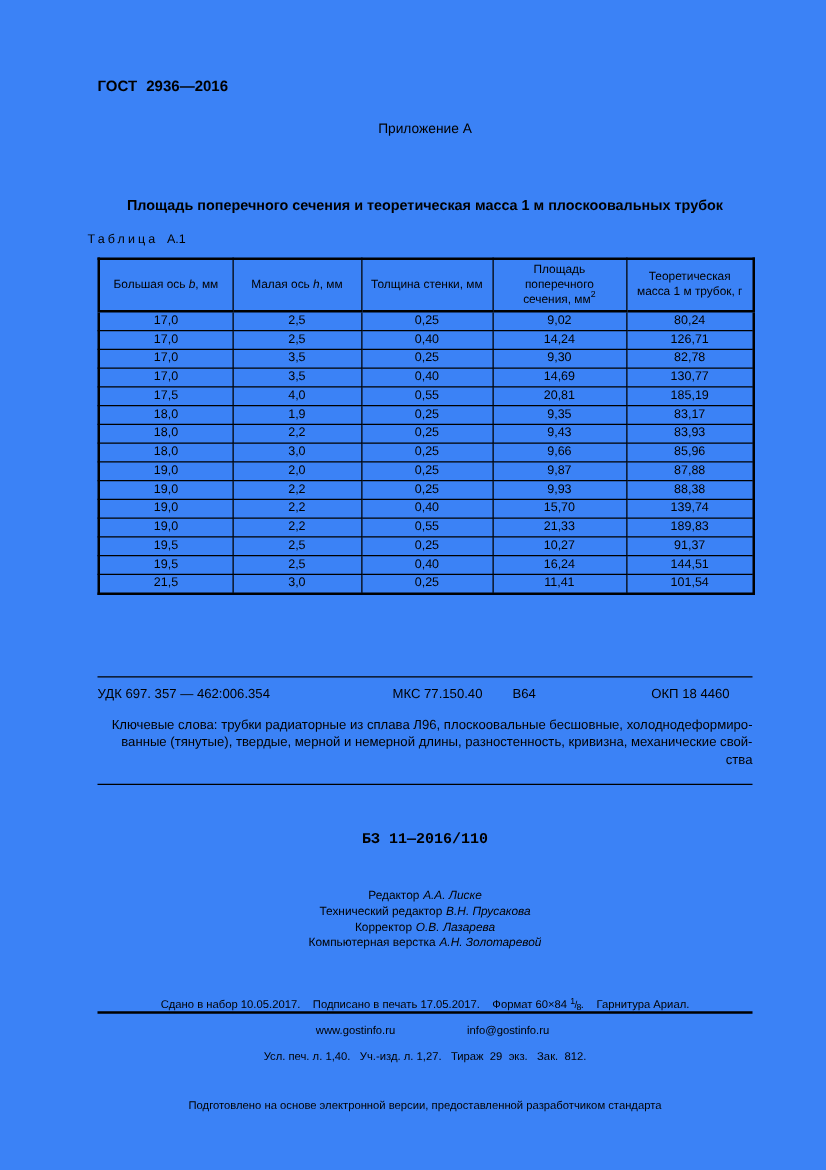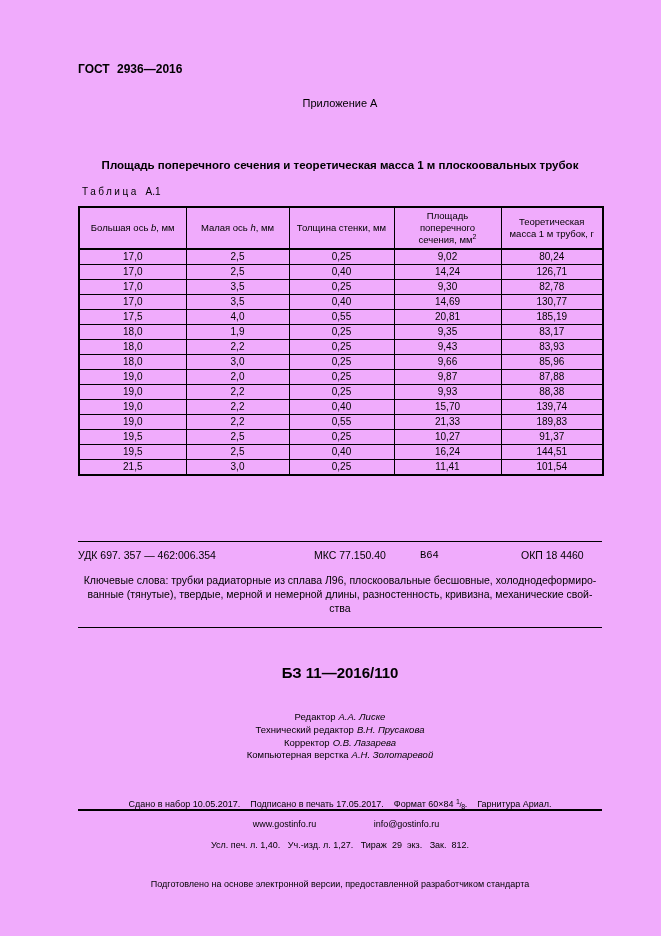--- a/index.html
+++ b/index.html
@@ -2,59 +2,59 @@
 <html><head>
 <meta charset="utf-8">
 <style>
   * { margin: 0; padding: 0; box-sizing: border-box; }
   html, body { background: #e8e8e8; }
   .page {
     position: relative;
     width: 661px;
     height: 936px;
     margin: 0 auto;
-    background: #f0abfc;
+    background: #3b82f6;
     color: #000;
     font-family: "Liberation Sans", "DejaVu Sans", sans-serif;
     overflow: hidden;
   }
   .abs { position: absolute; }
   .content-x { left: 78px; width: 524px; }
   .centered { text-align: center; }
 
   .doc-number { top: 62px; left: 78px; font-size: 12px; font-weight: bold; word-spacing: 4px; }
   .appendix { top: 96px; font-size: 11px; font-weight: normal; line-height: 14px; }
   .main-title { top: 159px; font-size: 11.5px; font-weight: bold; }
-  .table-caption { top: 186px; left: 82px; font-size: 10px; }
+  .table-caption { top: 186px; left: 70px; font-size: 10px; }
   .table-caption .word { letter-spacing: 2.5px; }
   .table-caption .num { margin-left: 4px; }
 
   table.spec { top: 206px; left: 78px; width: 524px; border-collapse: collapse; table-layout: fixed; }
   table.spec th, table.spec td { border: 1px solid #000; text-align: center; vertical-align: middle; }
   table.spec { border: 2px solid #000; }
   table.spec thead th { height: 40px; font-size: 9.5px; font-weight: normal; line-height: 12px; padding: 2px 6px; border-bottom: 2px solid #000; }
   table.spec td { height: 15px; font-size: 10px; line-height: 14px; padding: 0 4px; }
   table.spec sup { font-size: 7px; vertical-align: super; line-height: 0; }
   .it { font-style: italic; }
 
   .hrule { left: 78px; width: 524px; height: 0; border-top: 1px solid #000; }
   .rule1 { top: 541px; }
   .rule2 { top: 627px; }
   .rule3 { top: 809px; border-top: 2px solid #000; }
 
   .codes-row { top: 549px; left: 78px; width: 524px; height: 14px; font-size: 10.5px; }
   .codes-row span { position: absolute; top: 0; white-space: nowrap; }
   .codes-udk { left: 0; }
   .codes-mks { left: 236px; }
-  .codes-b64 { left: 342px; font-family: Liberation Mono, monospace; }
+  .codes-b64 { left: 332px; }
   .codes-okp { left: 443px; }
 
-  .keywords { top: 573px; left: 78px; width: 524px; font-size: 10.5px; line-height: 14px; text-align: center; }
-
-  .bz-line { top: 664px; font-size: 15px; font-weight: bold; }
+  .keywords { top: 573px; left: 78px; width: 524px; font-size: 10.5px; line-height: 14px; text-align: right; }
+
+  .bz-line { top: 664px; font-size: 12px; font-weight: bold; font-family: Liberation Mono, monospace; }
 
   .editors { top: 711px; font-size: 9.5px; line-height: 12.8px; }
   .editors .role { margin-right: 3px; }
 
   .print-info { top: 769px; font-size: 9px; line-height: 13px; white-space: pre-wrap; }
   .frac { display: inline-block; font-size: 8px; letter-spacing: -0.5px; }
   .frac sup { font-size: 7px; vertical-align: 3px; }
   .frac sub { font-size: 7px; vertical-align: -2px; }
 
   .publisher { top: 817px; font-size: 9px; line-height: 14px; }

